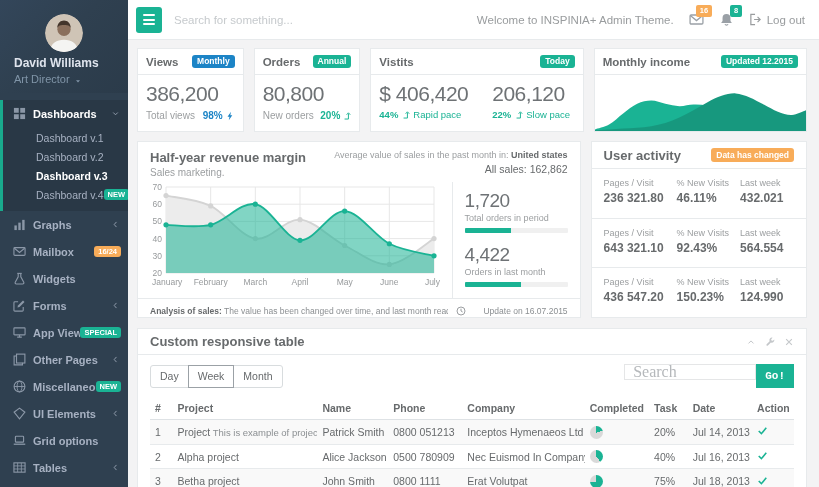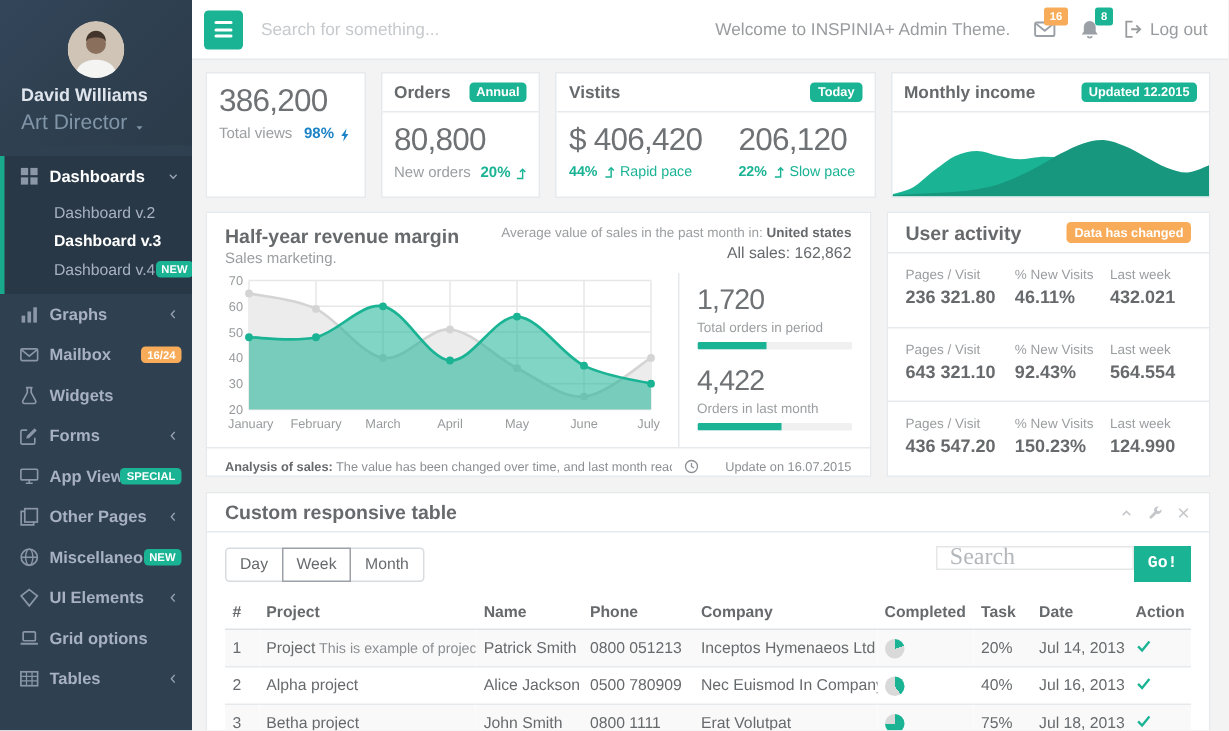--- a/index.html
+++ b/index.html
@@ -6,21 +6,21 @@
   html,body{width:819px;height:487px;overflow:hidden}
   body{font-family:"Liberation Sans",sans-serif;background:#f3f3f4;color:#676a6c}
   .page{width:819px;height:487px;display:flex;overflow:hidden;background:#f3f3f4}
 
   
   .sidebar{width:128px;flex-shrink:0;background:#2f4050;overflow:hidden}
   .profile{padding:14px 0 8px;background:linear-gradient(135deg,#33465a 0%,#2f4050 45%,#2b3b4a 100%)}
   .avatar{width:38px;height:38px;border-radius:50%;overflow:hidden;margin:0 auto;display:block}
   .avatar svg{display:block}
   .profile-name{margin:4px 0 0 14px;color:#dfe4ed;font-size:12px;font-weight:bold}
-  .profile-role{margin:3px 0 0 14px;color:#8095a8;font-size:14px;display:flex;align-items:flex-end;gap:4px;cursor:pointer}
+  .profile-role{margin:3px 0 0 14px;color:#8095a8;font-size:11px;display:flex;align-items:flex-end;gap:4px;cursor:pointer}
   .nav{margin-top:7px}
   .nav-group{border-left:3px solid transparent}
   .nav-group.active-section{border-left-color:#19aa8d;background:#293846}
   .nav-item{display:flex;align-items:center;height:27px;padding:0 7px 0 10px;font-size:11px;font-weight:bold;color:#a7b1c2;cursor:pointer;white-space:nowrap}
   .active-section .nav-item{color:#fff}
   .nav-icon{width:14px;height:14px;margin-right:6px;display:inline-flex;flex-shrink:0;color:#8b97a7}
   .nav-label{flex:1;overflow:hidden}
   .nav-chevron{width:10px;height:10px;display:inline-flex;color:#9aa5b4}
   .nav-sub{padding:1px 0 7px}
   .nav-subitem{display:flex;align-items:center;height:19px;padding:0 7px 0 33px;font-size:10.5px;color:#a7b1c2;cursor:pointer;white-space:nowrap}
@@ -149,20 +149,23 @@
             </span>
             <span class="nav-label">Dashboards</span>
             <span class="nav-chevron" style="display: inline-flex;">
               <svg width="9" height="9" viewBox="0 0 14 14">
                 <path d="M3.5 5.5 7 9l3.5-3.5" fill="none" stroke="currentColor" stroke-width="1.4"></path>
               </svg>
             </span>
           </div>
           <div class="nav-sub">
             <div class="nav-subitem">
+              <span class="sub-label">Dashboard v.1</span>
+            </div>
+            <div class="nav-subitem">
               <span class="sub-label">Dashboard v.2</span>
             </div>
             <div class="nav-subitem active">
               <span class="sub-label">Dashboard v.3</span>
             </div>
             <div class="nav-subitem">
               <span class="sub-label">Dashboard v.4</span>
               <span class="nav-badge bg-teal">NEW</span>
             </div>
           </div>
@@ -350,20 +353,24 @@
             </span>
           <span>Log out</span>
         </span>
       </div>
     </header>
 
     <div class="content">
 
       <div class="row1">
         <div class="statbox">
+          <div class="statbox-title">
+            <h5>Views</h5>
+            <span class="badge bg-blue">Monthly</span>
+          </div>
           <div class="statbox-body">
             <div class="stat-value">386,200</div>
             <div class="stat-foot">
               <span>Total views</span>
               <span class="delta c-blue">
                   <b>98%</b>
                   <span style="display: inline-flex;">
                     <svg width="10" height="10" viewBox="0 0 14 14">
                       <path d="M8.4 1 3.5 8h2.8l-1 5 4.9-7H7.4Z" fill="currentColor"></path>
                     </svg>

